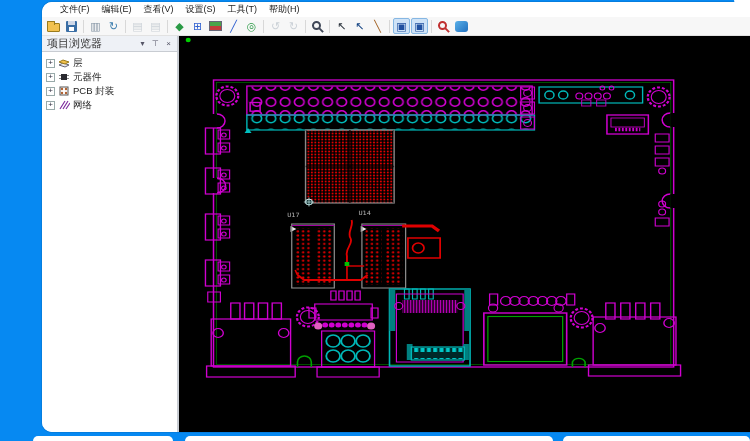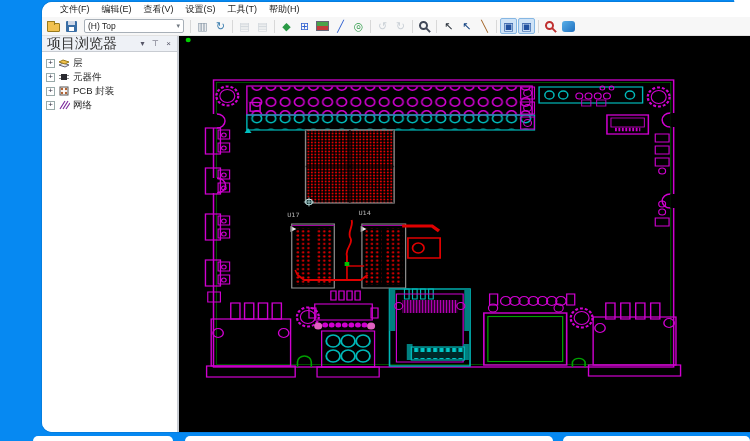--- a/index.html
+++ b/index.html
@@ -33,21 +33,21 @@
   .ic-img{width:13px;height:10px;border:1px solid #667;background:linear-gradient(180deg,#4aa34a 55%,#c23b3b 55%)}
   .ic-sync{width:13px;height:11px;border-radius:3px;background:linear-gradient(135deg,#5ab0e8,#2070c0)}
   .ic-mag{width:9px;height:9px;border:2px solid #404858;border-radius:50%;position:relative;margin:0 3px 2px 0}
   .ic-mag::after{content:"";position:absolute;width:6px;height:2px;background:#404858;transform:rotate(45deg);right:-5px;bottom:-3px}
   .ic-mag.red{border-color:#c03030}.ic-mag.red::after{background:#c03030}
   
   .main{flex:1;display:flex;min-height:0}
   .sidebar{width:137px;flex:0 0 auto;background:#fff;border-right:2px solid #c8ccd2;display:flex;flex-direction:column}
   .panel-head{height:16px;background:#eef1f6;border-bottom:1px solid #c8ccd2;display:flex;align-items:center;
     padding:0 3px 0 5px;gap:2px}
-  .panel-title{font-size:14px;color:#333;flex:1;white-space:nowrap;overflow:hidden}
+  .panel-title{font-size:11px;color:#333;flex:1;white-space:nowrap;overflow:hidden}
   .phbtn{font-size:8px;color:#556;width:11px;height:11px;display:flex;align-items:center;justify-content:center;cursor:default}
   .tree{padding:4px 0 0 4px}
   .tree-row{display:flex;align-items:center;height:14px;gap:3px}
   .expander{width:9px;height:9px;border:1px solid #9aa;display:flex;align-items:center;justify-content:center;
     font-size:8px;line-height:1;color:#334;background:#fff;flex:0 0 auto;cursor:default}
   .tree-icon{width:12px;height:12px;flex:0 0 auto;display:flex;align-items:center;justify-content:center}
   .tree-label{font-size:9.5px;color:#222;white-space:nowrap;cursor:default}
   
   .canvas{flex:1;background:#000;position:relative;min-width:0}
   .canvas svg{position:absolute;left:0;top:0;width:100%;height:100%}
@@ -70,24 +70,20 @@
     <span class="menu-item">帮助(H)</span>
   </div>
 
   <div class="toolbar">
     <span class="tbtn" title="open">
         <i class="ic-folder"></i>
       </span>
     <span class="tbtn" title="save">
         <i class="ic-floppy"></i>
       </span>
-    <div class="layer-select">
-      <span>(H) Top</span>
-      <span class="arrow">▾</span>
-    </div>
     <div class="tsep"></div>
     <span class="tbtn c-gray" title="attach-file">▥</span>
     <span class="tbtn c-steel" title="refresh">↻</span>
     <div class="tsep"></div>
     <span class="tbtn c-gray disabled" title="prev-view">▤</span>
     <span class="tbtn c-gray disabled" title="next-view">▤</span>
     <div class="tsep"></div>
     <span class="tbtn c-green" title="place-component">◆</span>
     <span class="tbtn c-blue" title="grid-settings">⊞</span>
     <span class="tbtn" title="layer-colors">

